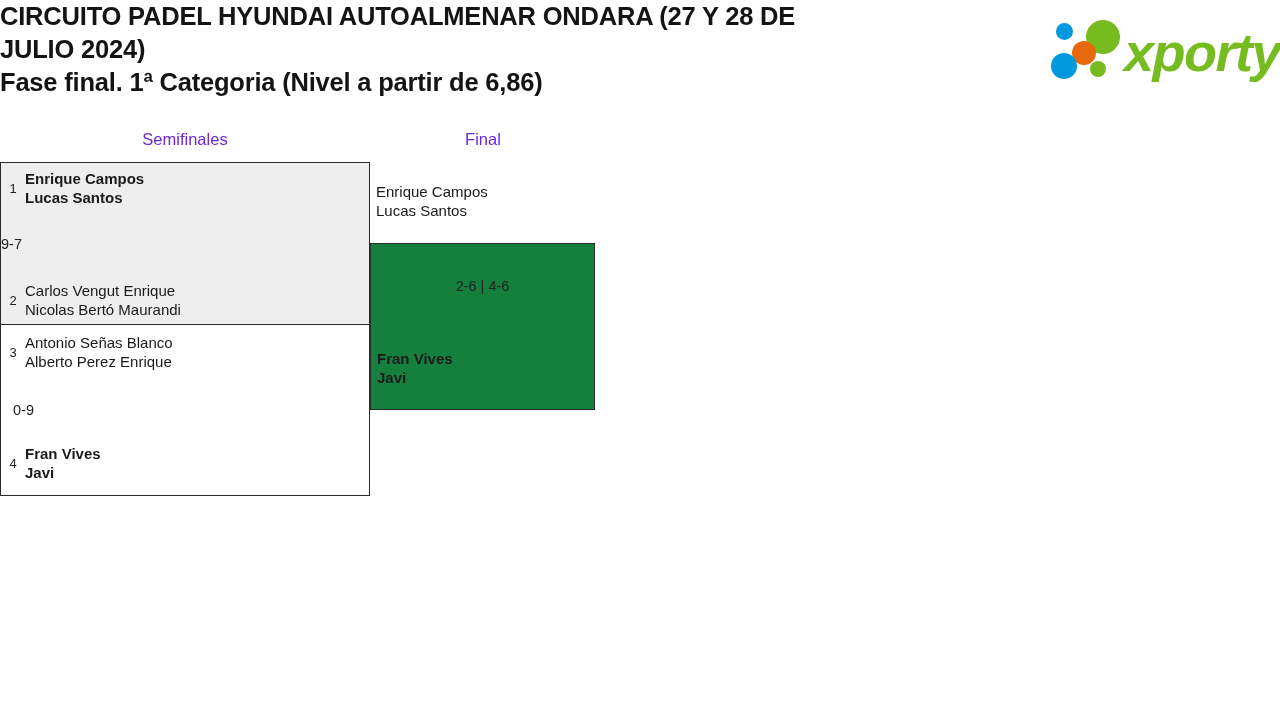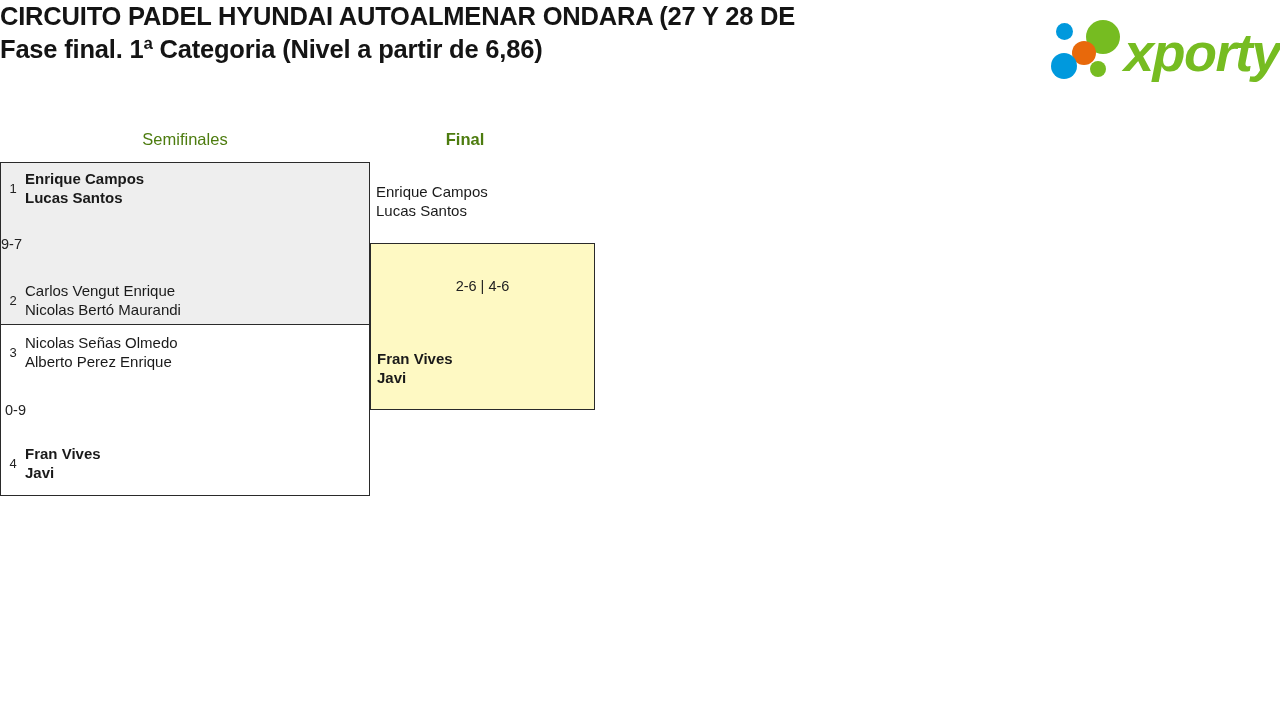--- a/index.html
+++ b/index.html
@@ -73,24 +73,24 @@
   }
 
   
   .round-header {
     position: absolute;
     top: 128px;
     font-size: 16.5px;
     font-weight: normal;
     line-height: 22px;
     text-align: center;
-    color: #4d7c0f;
+    color: #6d28d9;
   }
   #round-header-semis { left: 60px;  width: 250px; }
-  #round-header-final { left: 365px; width: 200px; font-weight: bold; }
+  #round-header-final { left: 383px; width: 200px; }
 
   
   #bracket {
     position: absolute;
     left: 0;
     top: 162px;
     width: 640px;
     height: 340px;
   }
 
@@ -151,32 +151,32 @@
     color: #222222;
   }
 
   
   #sf1-team-top    { top: 6px; }
   #sf1-score       { left: 0; width: 368px; top: 72px; }
   #sf1-team-bottom { top: 118px; }
 
   
   #sf2-team-top    { top: 7px; }
-  #sf2-score       { left: 4px; width: 368px; top: 75px; }
+  #sf2-score       { left: 12px; width: 368px; top: 75px; }
   #sf2-team-bottom { top: 118px; }
 
   
   #final-box {
     position: absolute;
     left: 370px;
     top: 81px;
     width: 225px;
     height: 167px;
     border: 1px solid #2a2a2a;
-    background: #fef9c3;
+    background: #15803d;
   }
   .final-team {
     position: absolute;
     left: 6px;
     font-size: 15px;
     line-height: 19px;
     color: #1a1a1a;
   }
   .final-team.winner { font-weight: bold; }
   #final-score {
@@ -204,20 +204,21 @@
     top: 105px;
   }
 </style>
 </head>
 <body>
 
 <div id="header">
 
   <div id="title-block">
     <div class="title-line">CIRCUITO PADEL HYUNDAI AUTOALMENAR ONDARA (27 Y 28 DE</div>
+    <div class="title-line">JULIO 2024)</div>
     <div class="title-line subtitle">Fase final. 1ª Categoria (Nivel a partir de 6,86)</div>
   </div>
 
   <div id="logo">
     <div id="logo-dots">
       <span class="dot dot-blue-sm" style="background: rgb(0, 153, 221);"></span>
       <span class="dot dot-green-lg" style="background: rgb(118, 188, 33);"></span>
       <span class="dot dot-orange" style="background: rgb(232, 105, 11);"></span>
       <span class="dot dot-blue-lg" style="background: rgb(0, 153, 221);"></span>
       <span class="dot dot-green-sm" style="background: rgb(118, 188, 33);"></span>
@@ -254,21 +255,21 @@
         </span>
       </div>
 
     </div>
 
     <div class="sf-match" id="sf-match-2">
 
       <div class="team" id="sf2-team-top">
         <span class="seed">3</span>
         <span class="names">
-          <span class="name-line">Nicolas Señas Olmedo</span><br>
+          <span class="name-line">Antonio Señas Blanco</span><br>
           <span class="name-line">Alberto Perez Enrique</span>
         </span>
       </div>
 
       <div class="score" id="sf2-score">0-9</div>
 
       <div class="team" id="sf2-team-bottom">
         <span class="seed">4</span>
         <span class="names winner">
           <span class="name-line">Fran Vives</span><br>

